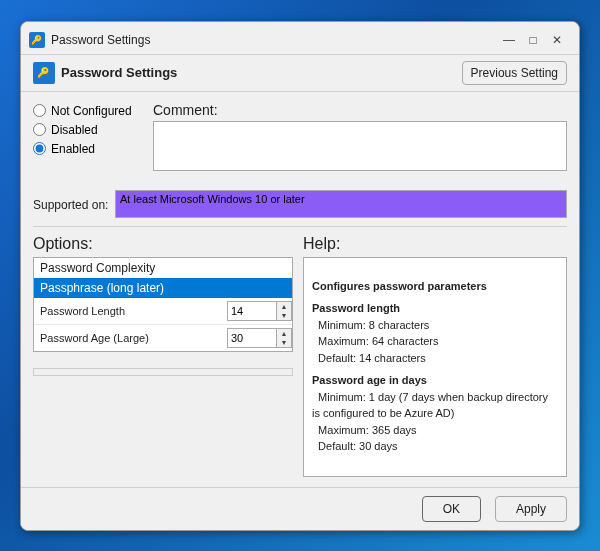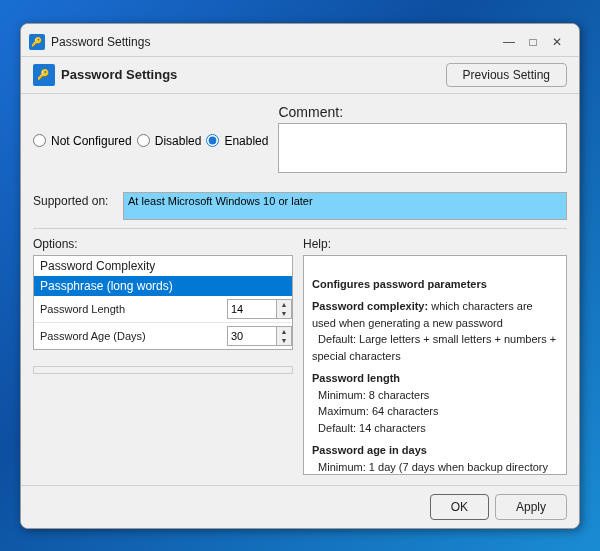--- a/index.html
+++ b/index.html
@@ -94,21 +94,21 @@
     .header-title {
       font-size: 13px;
       font-weight: 600;
       color: #222;
     }
     .header-buttons {
       display: flex;
       gap: 6px;
     }
     .nav-btn {
-      padding: 4px 16px;
+      padding: 4px 8px;
       background: #f0f0f0;
       border: 1px solid #aaa;
       border-radius: 4px;
       cursor: pointer;
       font-size: 12px;
       color: #222;
     }
 
     .content {
       padding: 10px 12px;
@@ -116,21 +116,21 @@
     }
 
     .top-section {
       display: flex;
       gap: 10px;
       margin-bottom: 8px;
     }
 
     .radio-group {
       display: flex;
-      flex-direction: row;
+      flex-direction: column;
       gap: 5px;
       min-width: 110px;
       padding-top: 2px;
     }
     .radio-item {
       display: flex;
       align-items: center;
       gap: 5px;
       font-size: 12px;
     }
@@ -154,36 +154,35 @@
       height: 50px;
       border: 1px solid #aaa;
       background: white;
       resize: none;
       font-size: 11px;
       padding: 2px;
     }
 
     .supported-row {
       display: flex;
-      align-items: flex-start;
-      gap: 8px;
+      align-items: center;
       margin-top: 16px;
     }
     .supported-label {
       font-size: 12px;
       color: #222;
       white-space: nowrap;
       padding-top: 2px;
       min-width: 82px;
     }
     .supported-box {
       flex: 1;
       height: 28px;
       border: 1px solid #aaa;
-      background: #7dd3fc;
+      background: #8b5cf6;
       padding: 2px 4px;
       font-size: 11px;
       overflow: hidden;
     }
 
     .divider {
       height: 1px;
       background: #d0d0d0;
       margin: 8px 0;
     }
@@ -191,21 +190,21 @@
     .bottom-section {
       display: flex;
       gap: 10px;
     }
 
     .options-panel {
       width: 260px;
       flex-shrink: 0;
     }
     .panel-label {
-      font-size: 12px;
+      font-size: 16px;
       color: #222;
       margin-bottom: 4px;
     }
     .options-list {
       border: 1px solid #aaa;
       background: white;
       margin-bottom: 16px;
     }
     .option-item {
       padding: 3px 6px;
@@ -288,21 +287,21 @@
       margin-bottom: 6px;
     }
     .help-section-title {
       font-weight: 600;
     }
 
     .bottom-bar {
       display: flex;
       justify-content: flex-end;
       align-items: center;
-      gap: 6px;
+      gap: 14px;
       padding: 8px 12px;
       border-top: 1px solid #d0d0d0;
       background: #f0f0f0;
     }
     .dialog-btn {
       padding: 5px 20px;
       border: 1px solid #aaa;
       border-radius: 4px;
       background: #f0f0f0;
       cursor: pointer;
@@ -379,55 +378,50 @@
     </div>
 
     <div class="divider"></div>
 
     <div class="bottom-section">
 
       <div class="options-panel">
         <div class="panel-label">Options:</div>
         <div class="options-list">
           <div class="option-item">Password Complexity</div>
-          <div class="option-item selected">Passphrase (long words)</div>
+          <div class="option-item selected">Passphrase (long later)</div>
           <div class="field-row">
             <span class="field-label">Password Length</span>
             <div class="field-input-wrap">
               <input type="text" class="field-input" value="14" style="">
               <div class="spin-btns">
                 <button class="spin-btn">▲</button>
                 <button class="spin-btn">▼</button>
               </div>
             </div>
           </div>
           <div class="field-row">
-            <span class="field-label">Password Age (Days)</span>
+            <span class="field-label">Password Age (Large)</span>
             <div class="field-input-wrap">
               <input type="text" class="field-input" value="30" style="">
               <div class="spin-btns">
                 <button class="spin-btn">▲</button>
                 <button class="spin-btn">▼</button>
               </div>
             </div>
           </div>
         </div>
         <div class="options-scrollbar"></div>
       </div>
 
       <div style="flex:1; display:flex; flex-direction:column;">
         <div class="panel-label">Help:</div>
         <div class="help-panel">
           <div class="help-title">Configures password parameters</div>
           <div class="help-section">
-            <span class="help-section-title">Password complexity:</span>
-            <span> which characters are used when generating a new password<br>
-            &nbsp;&nbsp;Default: Large letters + small letters + numbers + special characters</span>
-          </div>
-          <div class="help-section">
             <div class="help-section-title">Password length</div>
             <div>&nbsp;&nbsp;Minimum: 8 characters<br>&nbsp;&nbsp;Maximum: 64 characters<br>&nbsp;&nbsp;Default: 14 characters</div>
           </div>
           <div class="help-section">
             <div class="help-section-title">Password age in days</div>
             <div>&nbsp;&nbsp;Minimum: 1 day (7 days when backup directory is configured to be Azure AD)<br>&nbsp;&nbsp;Maximum: 365 days<br>&nbsp;&nbsp;Default: 30 days</div>
           </div>
 
         </div>
       </div>

